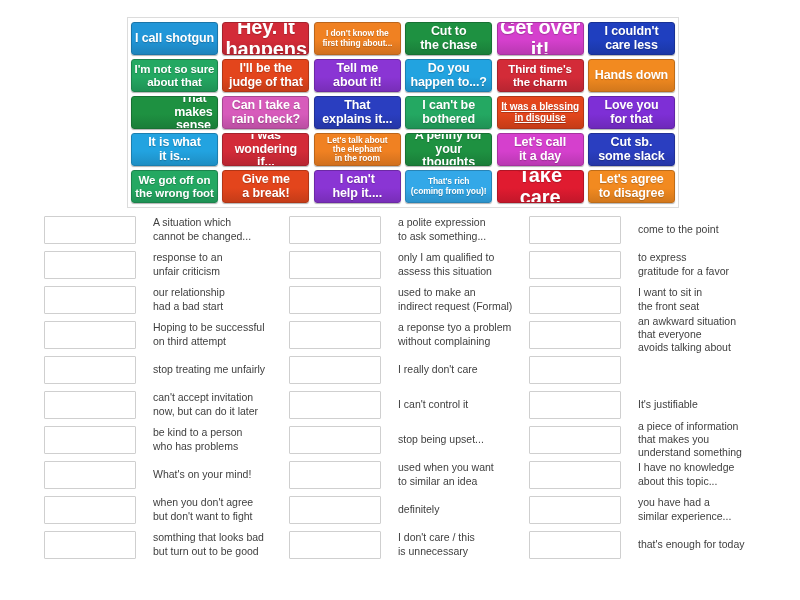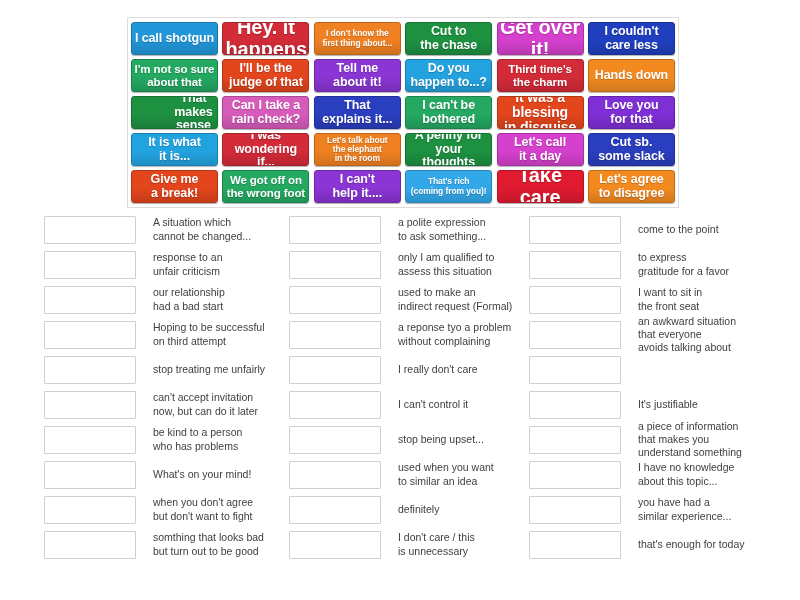--- a/index.html
+++ b/index.html
@@ -63,21 +63,21 @@
   }
 
   .tile .tile-label {
     display: block;
     width: 100%;
   }
 
   
   .fs-lg  { font-size: 12.5px; }
   .fs-md  { font-size: 11.5px; }
-  .fs-sm  { font-size: 14px; }
+  .fs-sm  { font-size: 10px; text-decoration: underline; }
   .fs-xs  { font-size: 8.5px; }
   .fs-xxl { font-size: 20px; }
 
   
   #answer-list {
     position: absolute;
     left: 0;
     top: 212px;
     width: 800px;
     height: 360px;
@@ -199,25 +199,25 @@
           <span class="tile-label fs-lg">A penny for<br>your thoughts</span>
         </div>
         <div class="tile" style="background: linear-gradient(rgb(213, 64, 205) 0%, rgb(213, 64, 205) 55%, rgb(185, 56, 178) 100%); border: 1px solid rgb(166, 50, 160);">
           <span class="tile-label fs-lg">Let's call<br>it a day</span>
         </div>
         <div class="tile" style="background: linear-gradient(rgb(42, 62, 192) 0%, rgb(42, 62, 192) 55%, rgb(37, 54, 167) 100%); border: 1px solid rgb(33, 48, 150);">
           <span class="tile-label fs-lg">Cut sb.<br>some slack</span>
         </div>
       </div>
       <div class="tile-row">
+        <div class="tile" style="background: linear-gradient(rgb(36, 168, 98) 0%, rgb(36, 168, 98) 55%, rgb(31, 146, 85) 100%); border: 1px solid rgb(28, 131, 76);">
+          <span class="tile-label fs-md">We got off on<br>the wrong foot</span>
+        </div>
         <div class="tile" style="background: linear-gradient(rgb(227, 69, 28) 0%, rgb(227, 69, 28) 55%, rgb(197, 60, 24) 100%); border: 1px solid rgb(177, 54, 22);">
           <span class="tile-label fs-lg">Give me<br>a break!</span>
-        </div>
-        <div class="tile" style="background: linear-gradient(rgb(36, 168, 98) 0%, rgb(36, 168, 98) 55%, rgb(31, 146, 85) 100%); border: 1px solid rgb(28, 131, 76);">
-          <span class="tile-label fs-md">We got off on<br>the wrong foot</span>
         </div>
         <div class="tile" style="background: linear-gradient(rgb(138, 53, 212) 0%, rgb(138, 53, 212) 55%, rgb(120, 46, 184) 100%); border: 1px solid rgb(108, 41, 165);">
           <span class="tile-label fs-lg">I can't<br>help it....</span>
         </div>
         <div class="tile" style="background: linear-gradient(rgb(51, 168, 232) 0%, rgb(51, 168, 232) 55%, rgb(44, 146, 202) 100%); border: 1px solid rgb(40, 131, 181);">
           <span class="tile-label fs-xs">That's rich<br>(coming from you)!</span>
         </div>
         <div class="tile" style="background: linear-gradient(rgb(224, 27, 48) 0%, rgb(224, 27, 48) 55%, rgb(195, 23, 42) 100%); border: 1px solid rgb(175, 21, 37);">
           <span class="tile-label fs-xxl">Take care</span>
         </div>

